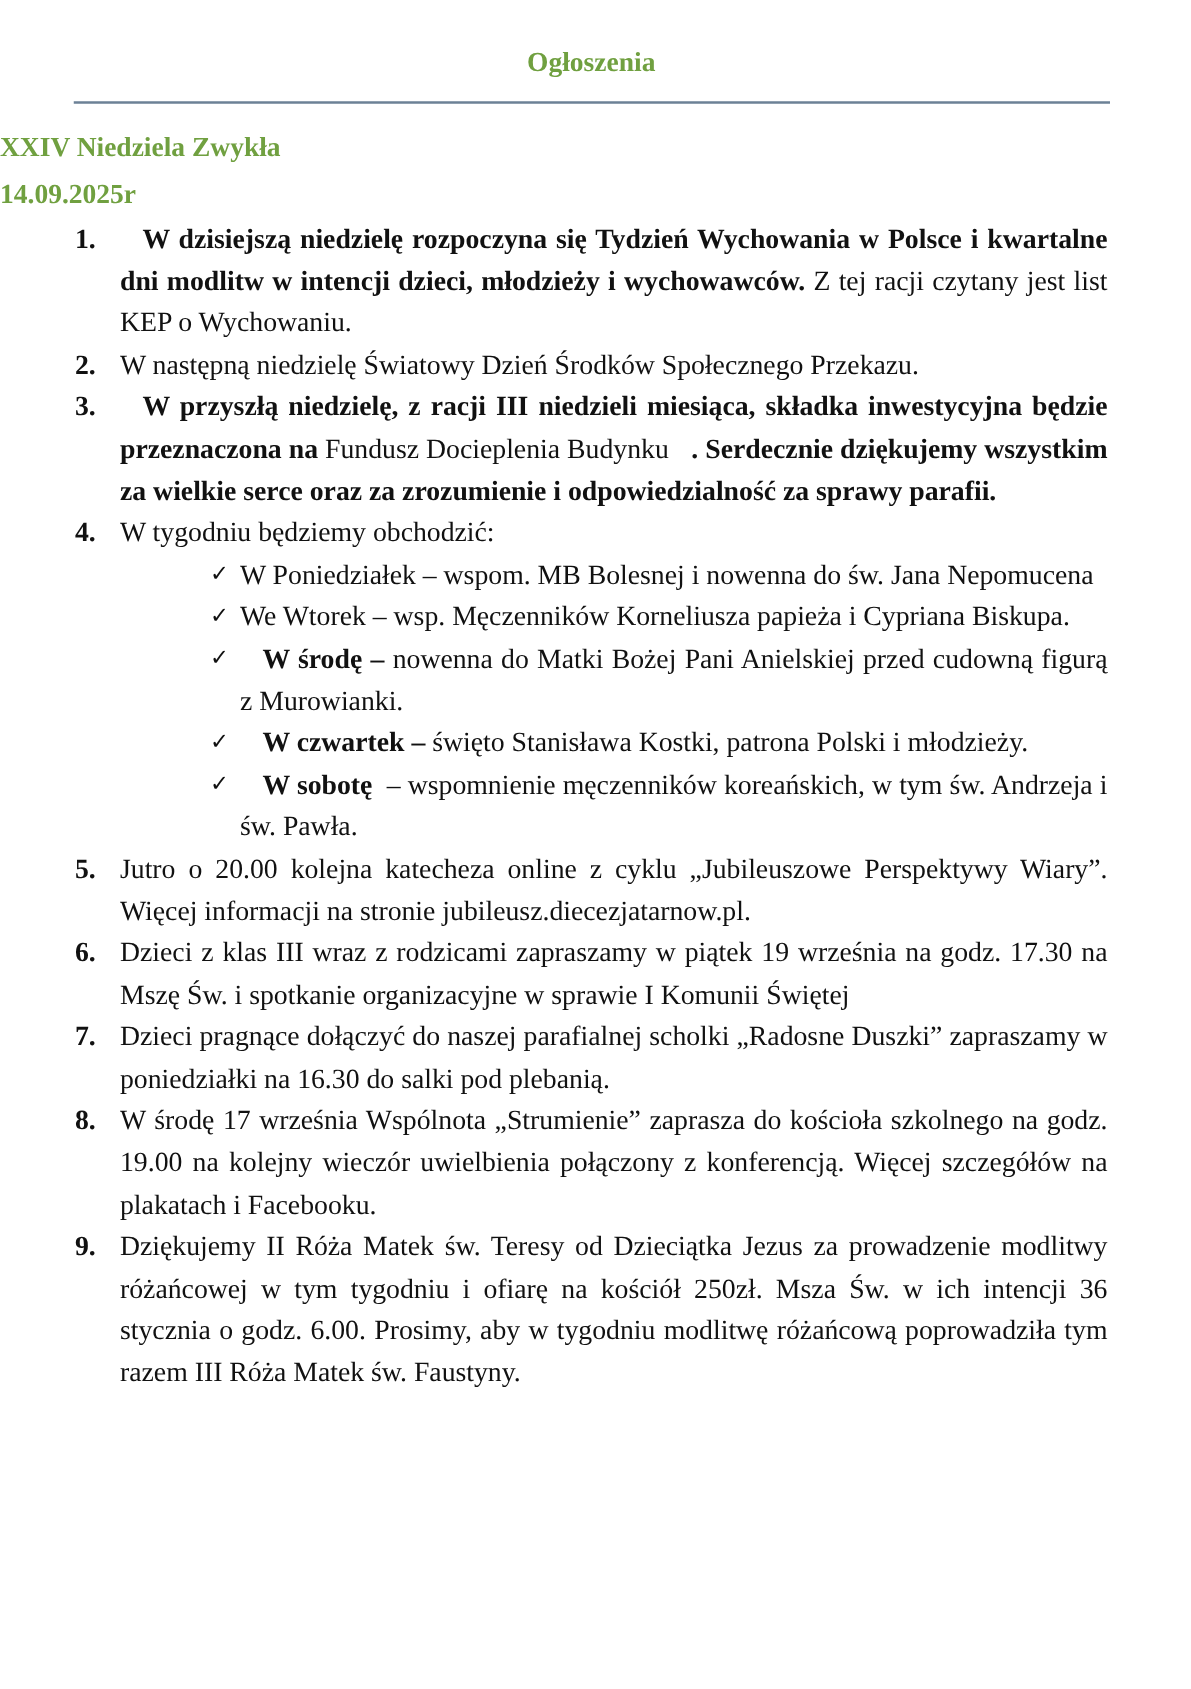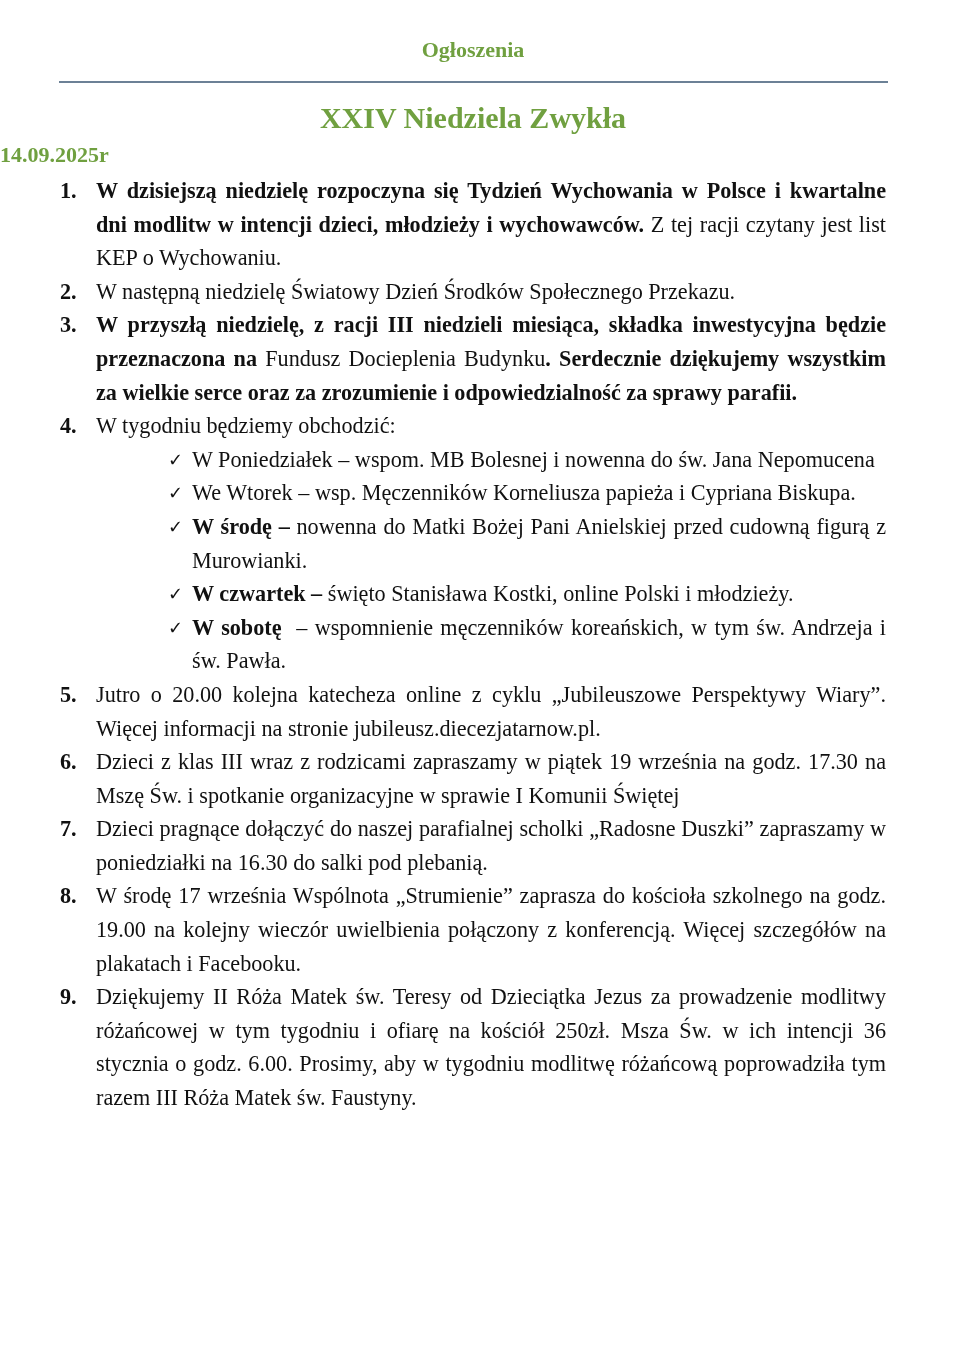--- a/index.html
+++ b/index.html
@@ -12,38 +12,38 @@
     position: absolute; left: 0; width: 946px; top: 28px;
     text-align: center; font-weight: bold; font-size: 22px; color: #70A040;
     line-height: 44px;
   }
   .rule {
     position: absolute; left: 59px; width: 829px; top: 81px; height: 2px;
     background: #6C8196;
   }
   .subtitle {
     position: absolute; left: 0; width: 946px; top: 97px;
-    text-align: center; font-weight: bold; font-size: 30px; color: #70A040;
+    text-align: left; font-weight: bold; font-size: 22px; color: #70A040;
     line-height: 42px;
   }
   .date {
     position: absolute; left: 0; width: 946px; top: 140px;
     text-align: left; font-weight: bold; font-size: 22px; color: #70A040;
     line-height: 30px;
   }
   .list {
     position: absolute; left: 60px; top: 174px; width: 826px;
     font-size: 22.2px; line-height: 33.6px;
   }
   .item { position: relative; padding-left: 36px; text-align: justify; }
   .item .num {
     position: absolute; left: 0; top: 0; font-weight: bold;
   }
   .item.ten .num { letter-spacing: -1px; }
-  .b { font-weight: bold; }
+  .b { font-weight: bold; margin-left: 18px; }
   .sublist { margin-left: 104px; }
   .subitem { position: relative; padding-left: 28px; text-align: justify; }
   .check {
     position: absolute; left: 4px; top: 0; font-family: "DejaVu Sans", sans-serif;
     font-size: 18px;
   }
 </style>
 </head>
 <body>
 
@@ -82,21 +82,21 @@
     <div class="subitem">
       <span class="check">✓</span>
       <span>We Wtorek – wsp. Męczenników Korneliusza papieża i Cypriana Biskupa.</span>
     </div>
     <div class="subitem">
       <span class="check">✓</span>
       <span class="b">W środę –</span><span> nowenna do Matki Bożej Pani Anielskiej przed cudowną figurą z Murowianki.</span>
     </div>
     <div class="subitem">
       <span class="check">✓</span>
-      <span class="b">W czwartek –</span><span> święto Stanisława Kostki, online Polski i młodzieży.</span>
+      <span class="b">W czwartek –</span><span> święto Stanisława Kostki, patrona Polski i młodzieży.</span>
     </div>
     <div class="subitem">
       <span class="check">✓</span>
       <span class="b">W sobotę</span><span style="white-space: pre-wrap;">  – wspomnienie męczenników koreańskich, w tym św. Andrzeja i św. Pawła.</span>
     </div>
   </div>
 
   <div class="item">
     <span class="num">5.</span>
     <span>Jutro o 20.00 kolejna katecheza online z cyklu „Jubileuszowe Perspektywy Wiary”. Więcej informacji na stronie jubileusz.diecezjatarnow.pl.</span>

